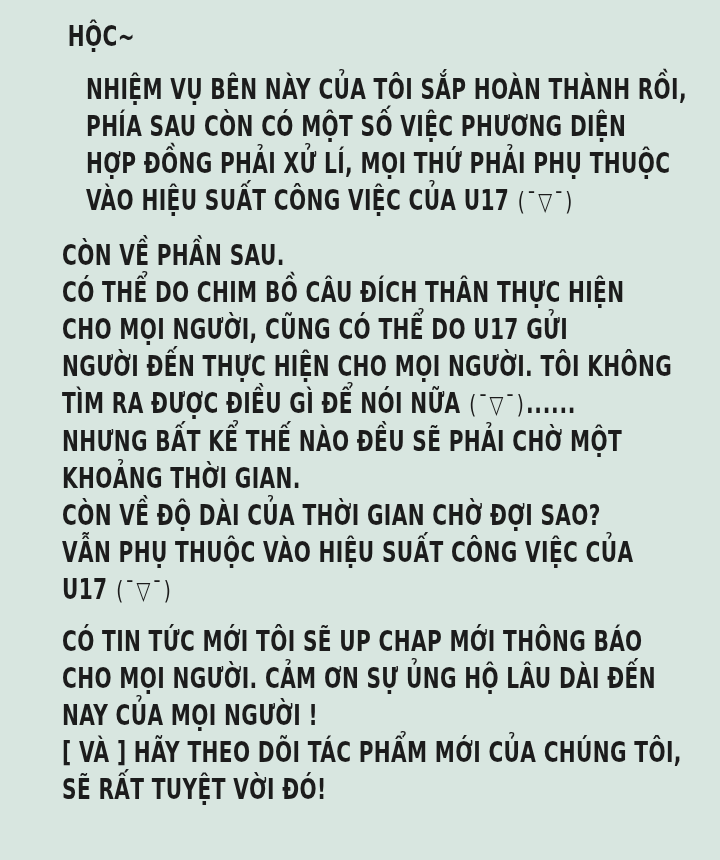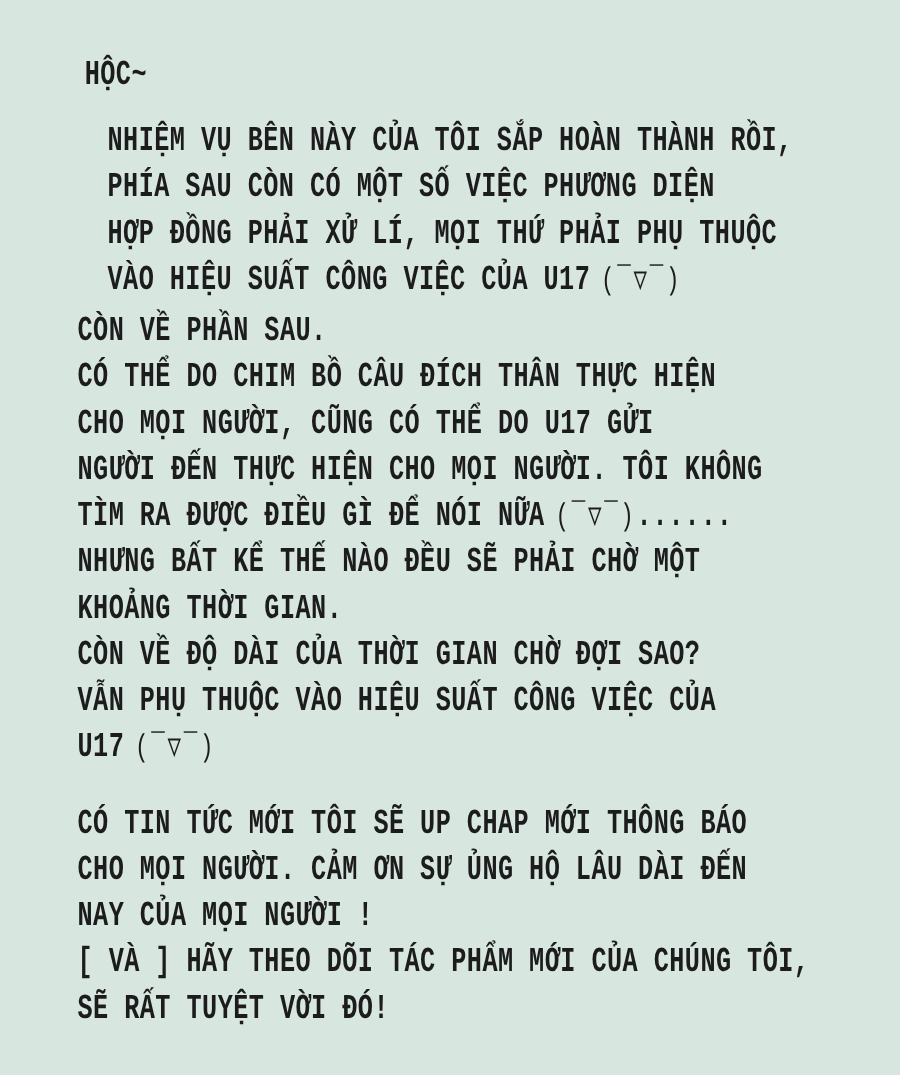--- a/index.html
+++ b/index.html
@@ -12,41 +12,40 @@
     background: #d8e6e0;
     overflow: hidden;
     font-family: "DejaVu Sans", sans-serif;
     font-weight: bold;
     color: #1c1c1c;
   }
   .page {
     box-sizing: border-box;
     width: 580px;
     height: 860px;
-    padding: 42px 0 0 62px;
-    font-family: Liberation Mono, monospace;
+    padding: 18px 0 0 62px;
   }
   .line {
     font-size: 28px;
     line-height: 37px;
     letter-spacing: 0.5px;
     white-space: nowrap;
     transform: scaleX(0.72);
     transform-origin: 0 50%;
   }
   .line span:empty {
     display: none;
   }
   .greeting {
     margin-bottom: 16px;
     padding-left: 8px;
   }
   .para-1 { margin-top: 0; margin-left: 24px; }
-  .para-2 { margin-top: 4px; }
-  .para-3 { margin-top: 24px; }
+  .para-2 { margin-top: 17px; }
+  .para-3 { margin-top: 14px; }
   .kao {
     font-weight: 400;
     font-size: 25px;
     letter-spacing: 3px;
     margin-left: 12px;
   }
   .dots {
     letter-spacing: 1px;
   }
 </style>

